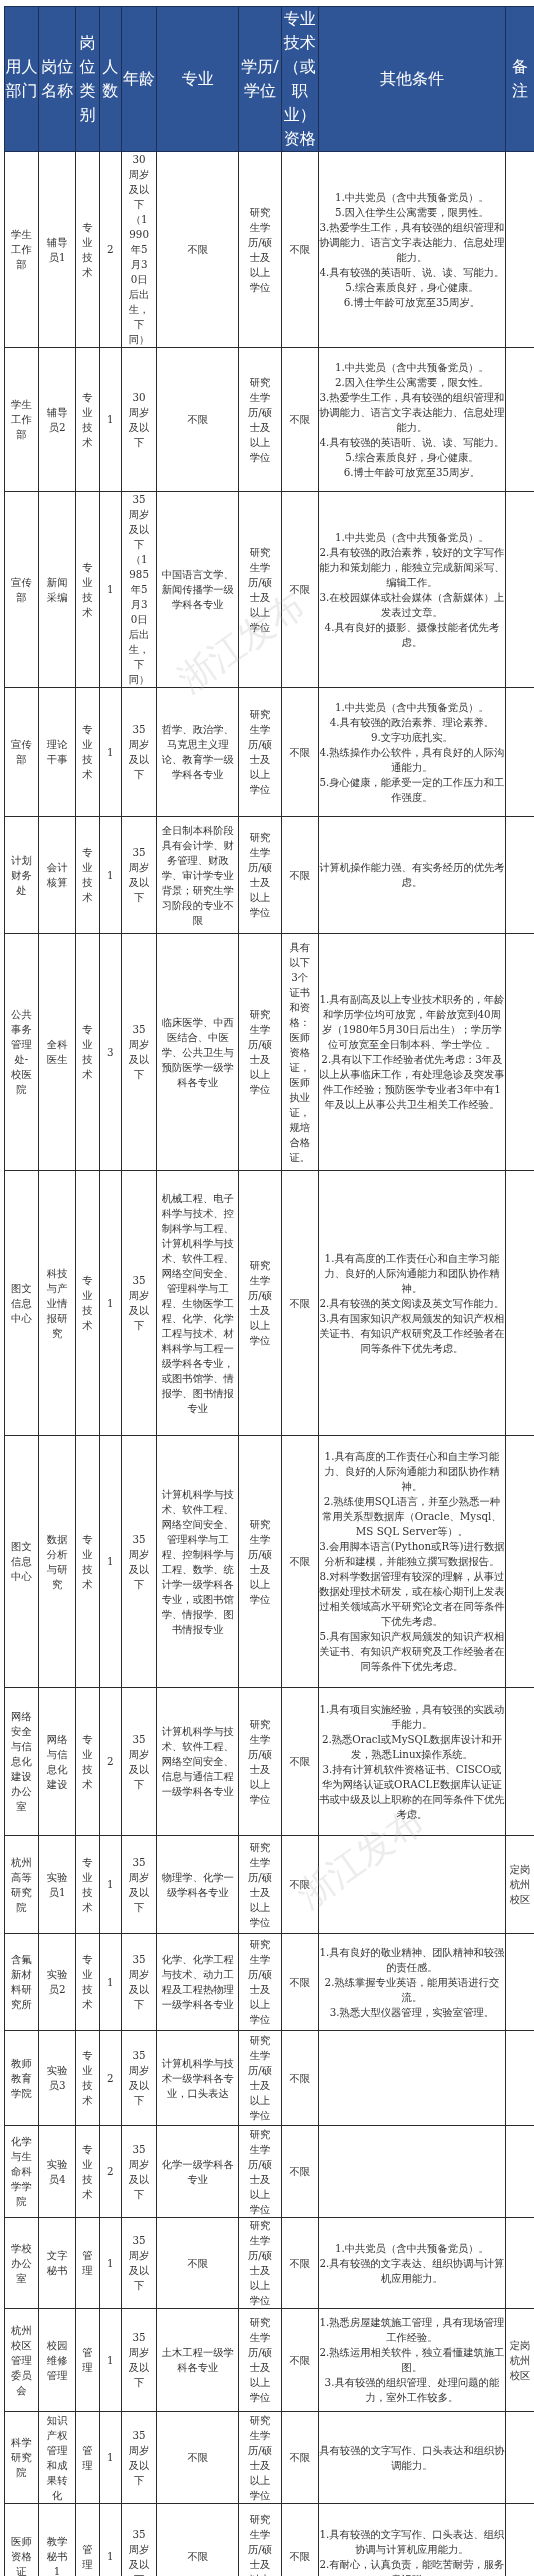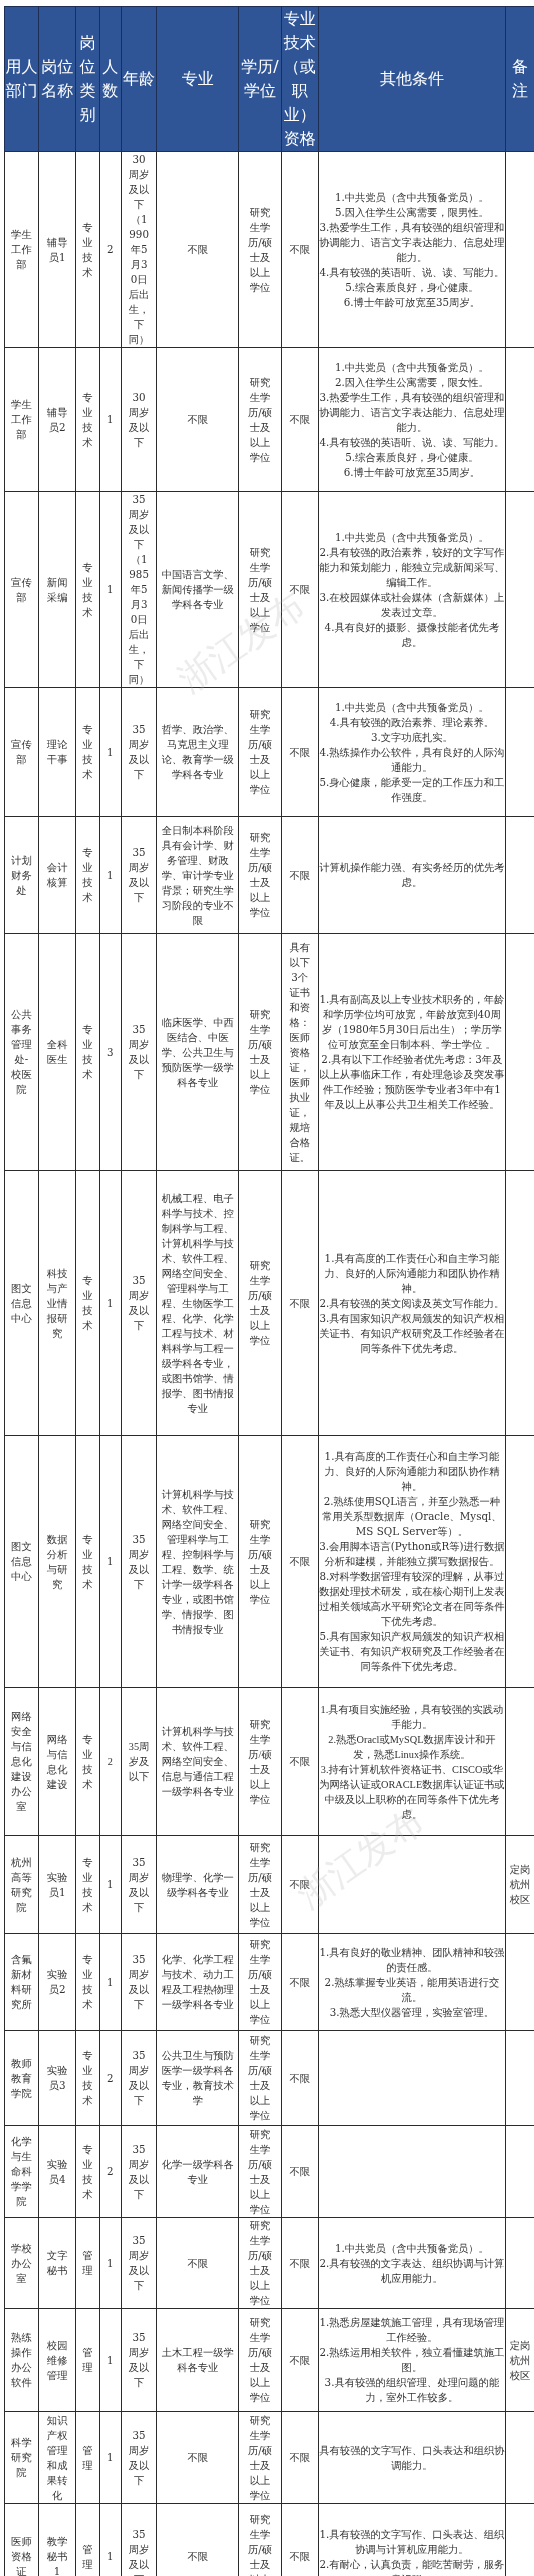--- a/index.html
+++ b/index.html
@@ -111,21 +111,21 @@
         <td class="two"><span>理论干事</span></td>
         <td class="narrow"><span>专业技术</span></td>
         <td><span>1</span></td>
         <td class="two"><span style="width: 2.2em;">35周岁及以下</span></td>
         <td class="major"><span>哲学、政治学、马克思主义理论、教育学一级学科各专业</span></td>
         <td class="two"><span style="width: 2.6em;">研究生学历/硕士及以上学位</span></td>
         <td class="two"><span>不限</span></td>
         <td class="cond">
           <div>1.中共党员（含中共预备党员）。</div>
           <div>4.具有较强的政治素养、理论素养。</div>
-          <div>3.文字功底扎实。</div>
+          <div>9.文字功底扎实。</div>
           <div>4.熟练操作办公软件，具有良好的人际沟通能力。</div>
           <div>5.身心健康，能承受一定的工作压力和工作强度。</div>
         </td>
         <td class="two"><span></span></td>
       </tr>
       <tr style="height: 117px;">
         <td class="two"><span>计划财务处</span></td>
         <td class="two"><span>会计核算</span></td>
         <td class="narrow"><span>专业技术</span></td>
         <td><span>1</span></td>
@@ -180,21 +180,21 @@
         <td class="two"><span>不限</span></td>
         <td class="cond">
           <div>1.具有高度的工作责任心和自主学习能力、良好的人际沟通能力和团队协作精神。</div>
           <div>2.熟练使用SQL语言，并至少熟悉一种常用关系型数据库（Oracle、Mysql、MS SQL Server等）。</div>
           <div>3.会用脚本语言(Python或R等)进行数据分析和建模，并能独立撰写数据报告。</div>
           <div>8.对科学数据管理有较深的理解，从事过数据处理技术研发，或在核心期刊上发表过相关领域高水平研究论文者在同等条件下优先考虑。</div>
           <div>5.具有国家知识产权局颁发的知识产权相关证书、有知识产权研究及工作经验者在同等条件下优先考虑。</div>
         </td>
         <td class="two"><span></span></td>
       </tr>
-      <tr style="height: 148px; font-family: Liberation Serif, serif;">
+      <tr style="height: 148px;">
         <td class="two"><span>网络安全与信息化建设办公室</span></td>
         <td class="two"><span>网络与信息化建设</span></td>
         <td class="narrow"><span>专业技术</span></td>
         <td><span>2</span></td>
         <td class="two"><span style="width: 2.2em;">35周岁及以下</span></td>
         <td class="major"><span>计算机科学与技术、软件工程、网络空间安全、信息与通信工程一级学科各专业</span></td>
         <td class="two"><span style="width: 2.6em;">研究生学历/硕士及以上学位</span></td>
         <td class="two"><span>不限</span></td>
         <td class="cond">
           <div>1.具有项目实施经验，具有较强的实践动手能力。</div>
@@ -230,21 +230,21 @@
           <div>3.熟悉大型仪器管理，实验室管理。</div>
         </td>
         <td class="two"><span></span></td>
       </tr>
       <tr style="height: 95px;">
         <td class="two"><span>教师教育学院</span></td>
         <td class="two"><span>实验员3</span></td>
         <td class="narrow"><span>专业技术</span></td>
         <td><span>2</span></td>
         <td class="two"><span style="width: 2.2em;">35周岁及以下</span></td>
-        <td class="major"><span>公共卫生与预防医学一级学科各专业，教育技术学</span></td>
+        <td class="major"><span>计算机科学与技术一级学科各专业，口头表达</span></td>
         <td class="two"><span style="width: 2.6em;">研究生学历/硕士及以上学位</span></td>
         <td class="two"><span>不限</span></td>
         <td class="cond"></td>
         <td class="two"><span></span></td>
       </tr>
       <tr style="height: 92px;">
         <td class="two"><span>化学与生命科学学院</span></td>
         <td class="two"><span>实验员4</span></td>
         <td class="narrow"><span>专业技术</span></td>
         <td><span>2</span></td>
@@ -264,21 +264,21 @@
         <td class="major"><span>不限</span></td>
         <td class="two"><span style="width: 2.6em;">研究生学历/硕士及以上学位</span></td>
         <td class="two"><span>不限</span></td>
         <td class="cond">
           <div>1.中共党员（含中共预备党员）。</div>
           <div>2.具有较强的文字表达、组织协调与计算机应用能力。</div>
         </td>
         <td class="two"><span></span></td>
       </tr>
       <tr style="height: 103px;">
-        <td class="two"><span>熟练操作办公软件</span></td>
+        <td class="two"><span>杭州校区管理委员会</span></td>
         <td class="two"><span>校园维修管理</span></td>
         <td class="narrow"><span>管理</span></td>
         <td><span>1</span></td>
         <td class="two"><span style="width: 2.2em;">35周岁及以下</span></td>
         <td class="major"><span>土木工程一级学科各专业</span></td>
         <td class="two"><span style="width: 2.6em;">研究生学历/硕士及以上学位</span></td>
         <td class="two"><span>不限</span></td>
         <td class="cond">
           <div>1.熟悉房屋建筑施工管理，具有现场管理工作经验。</div>
           <div>2.熟练运用相关软件，独立看懂建筑施工图。</div>

